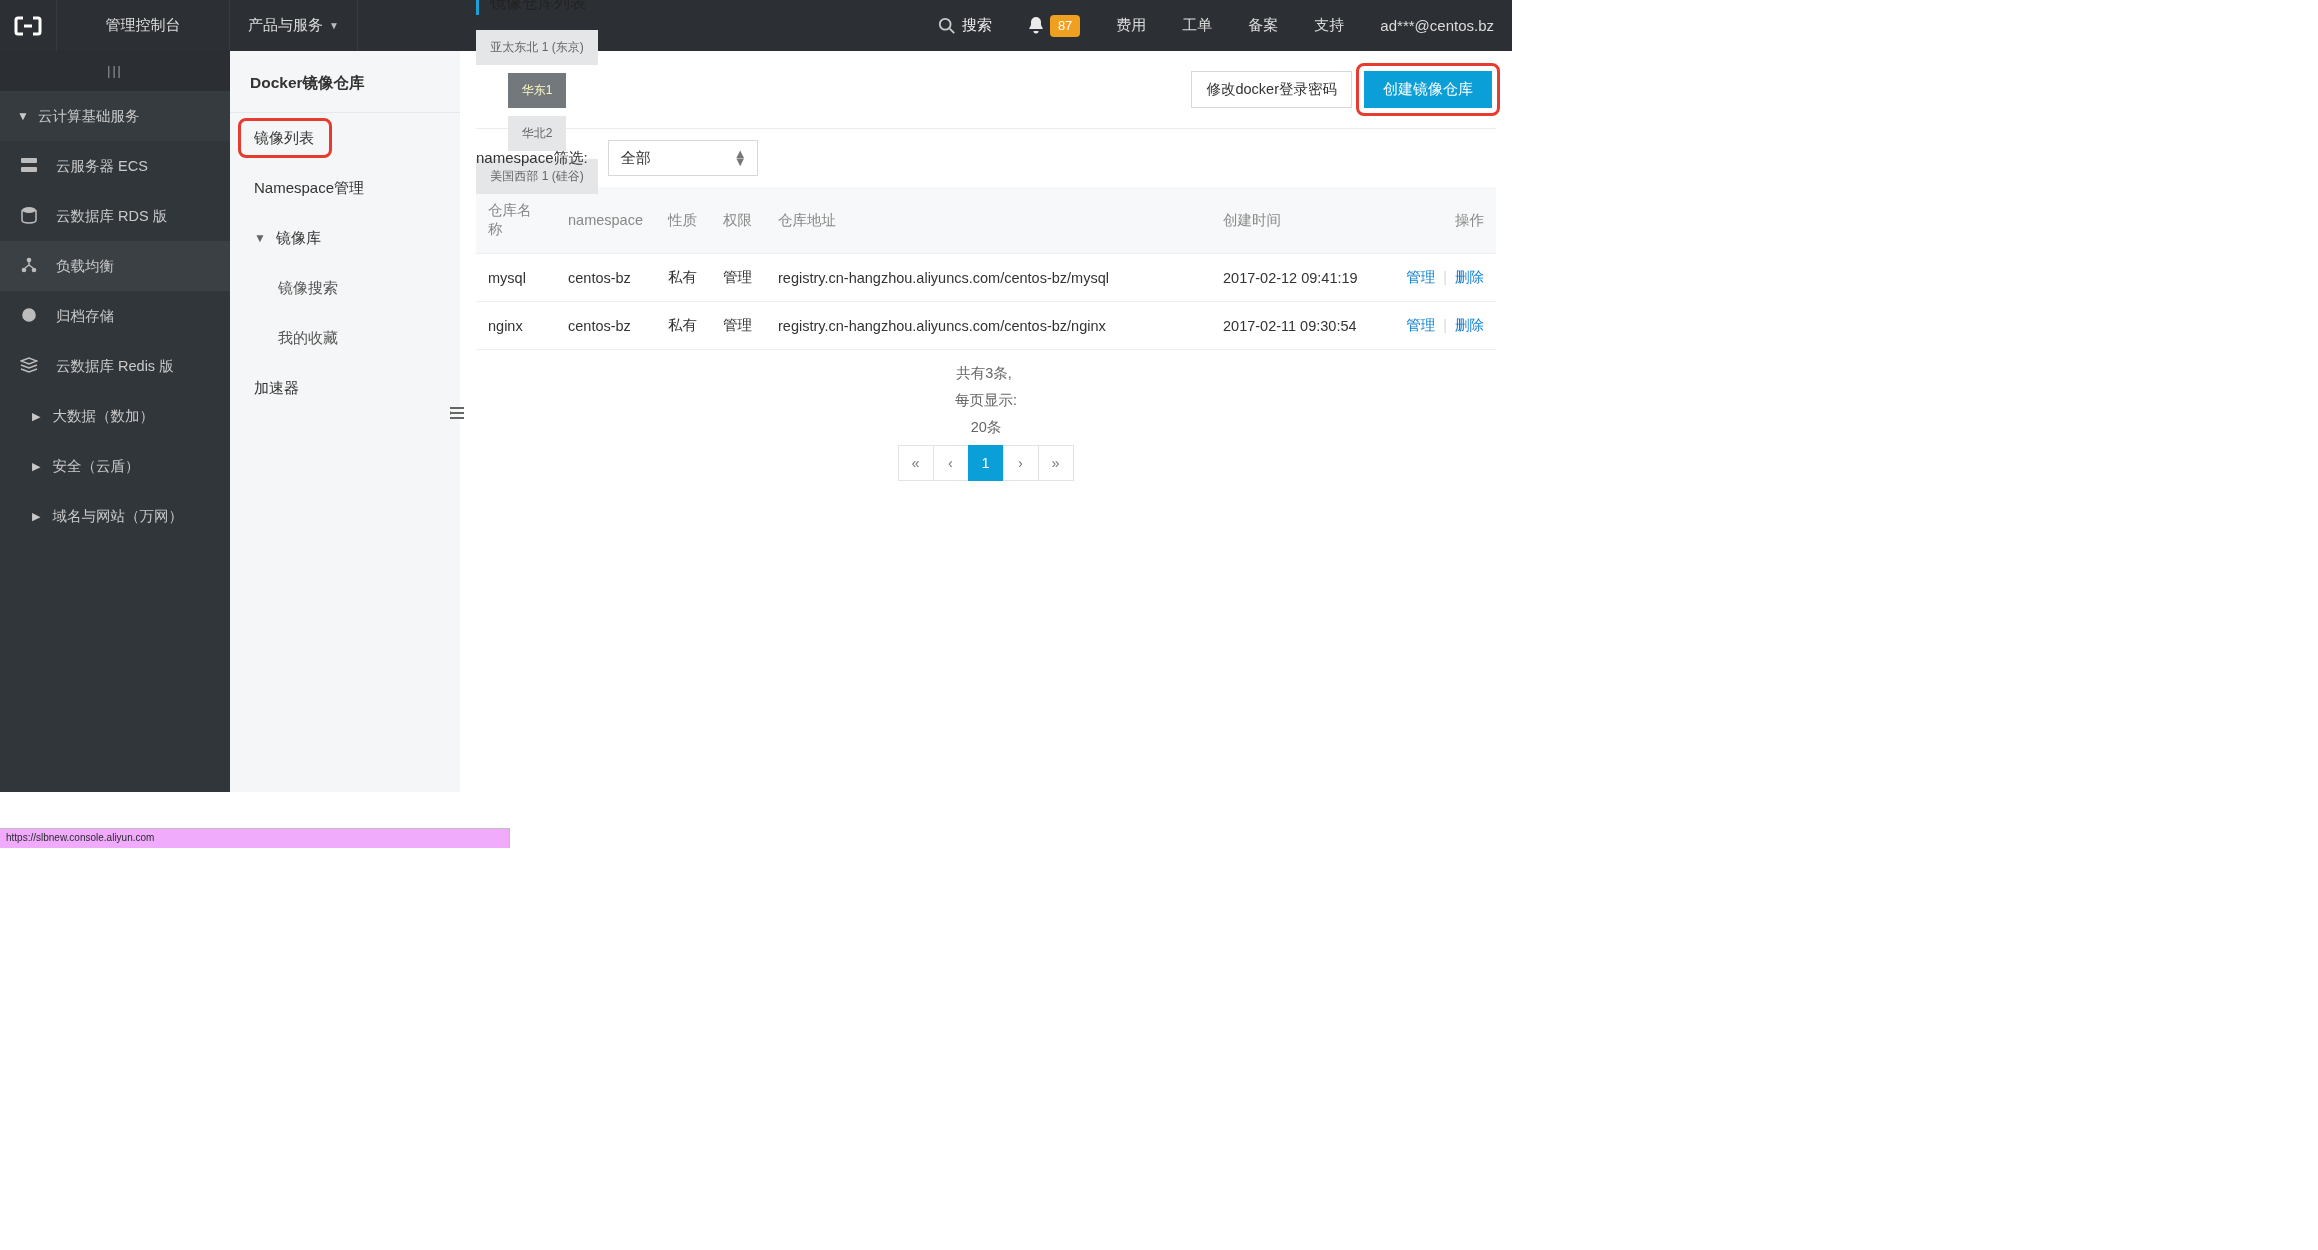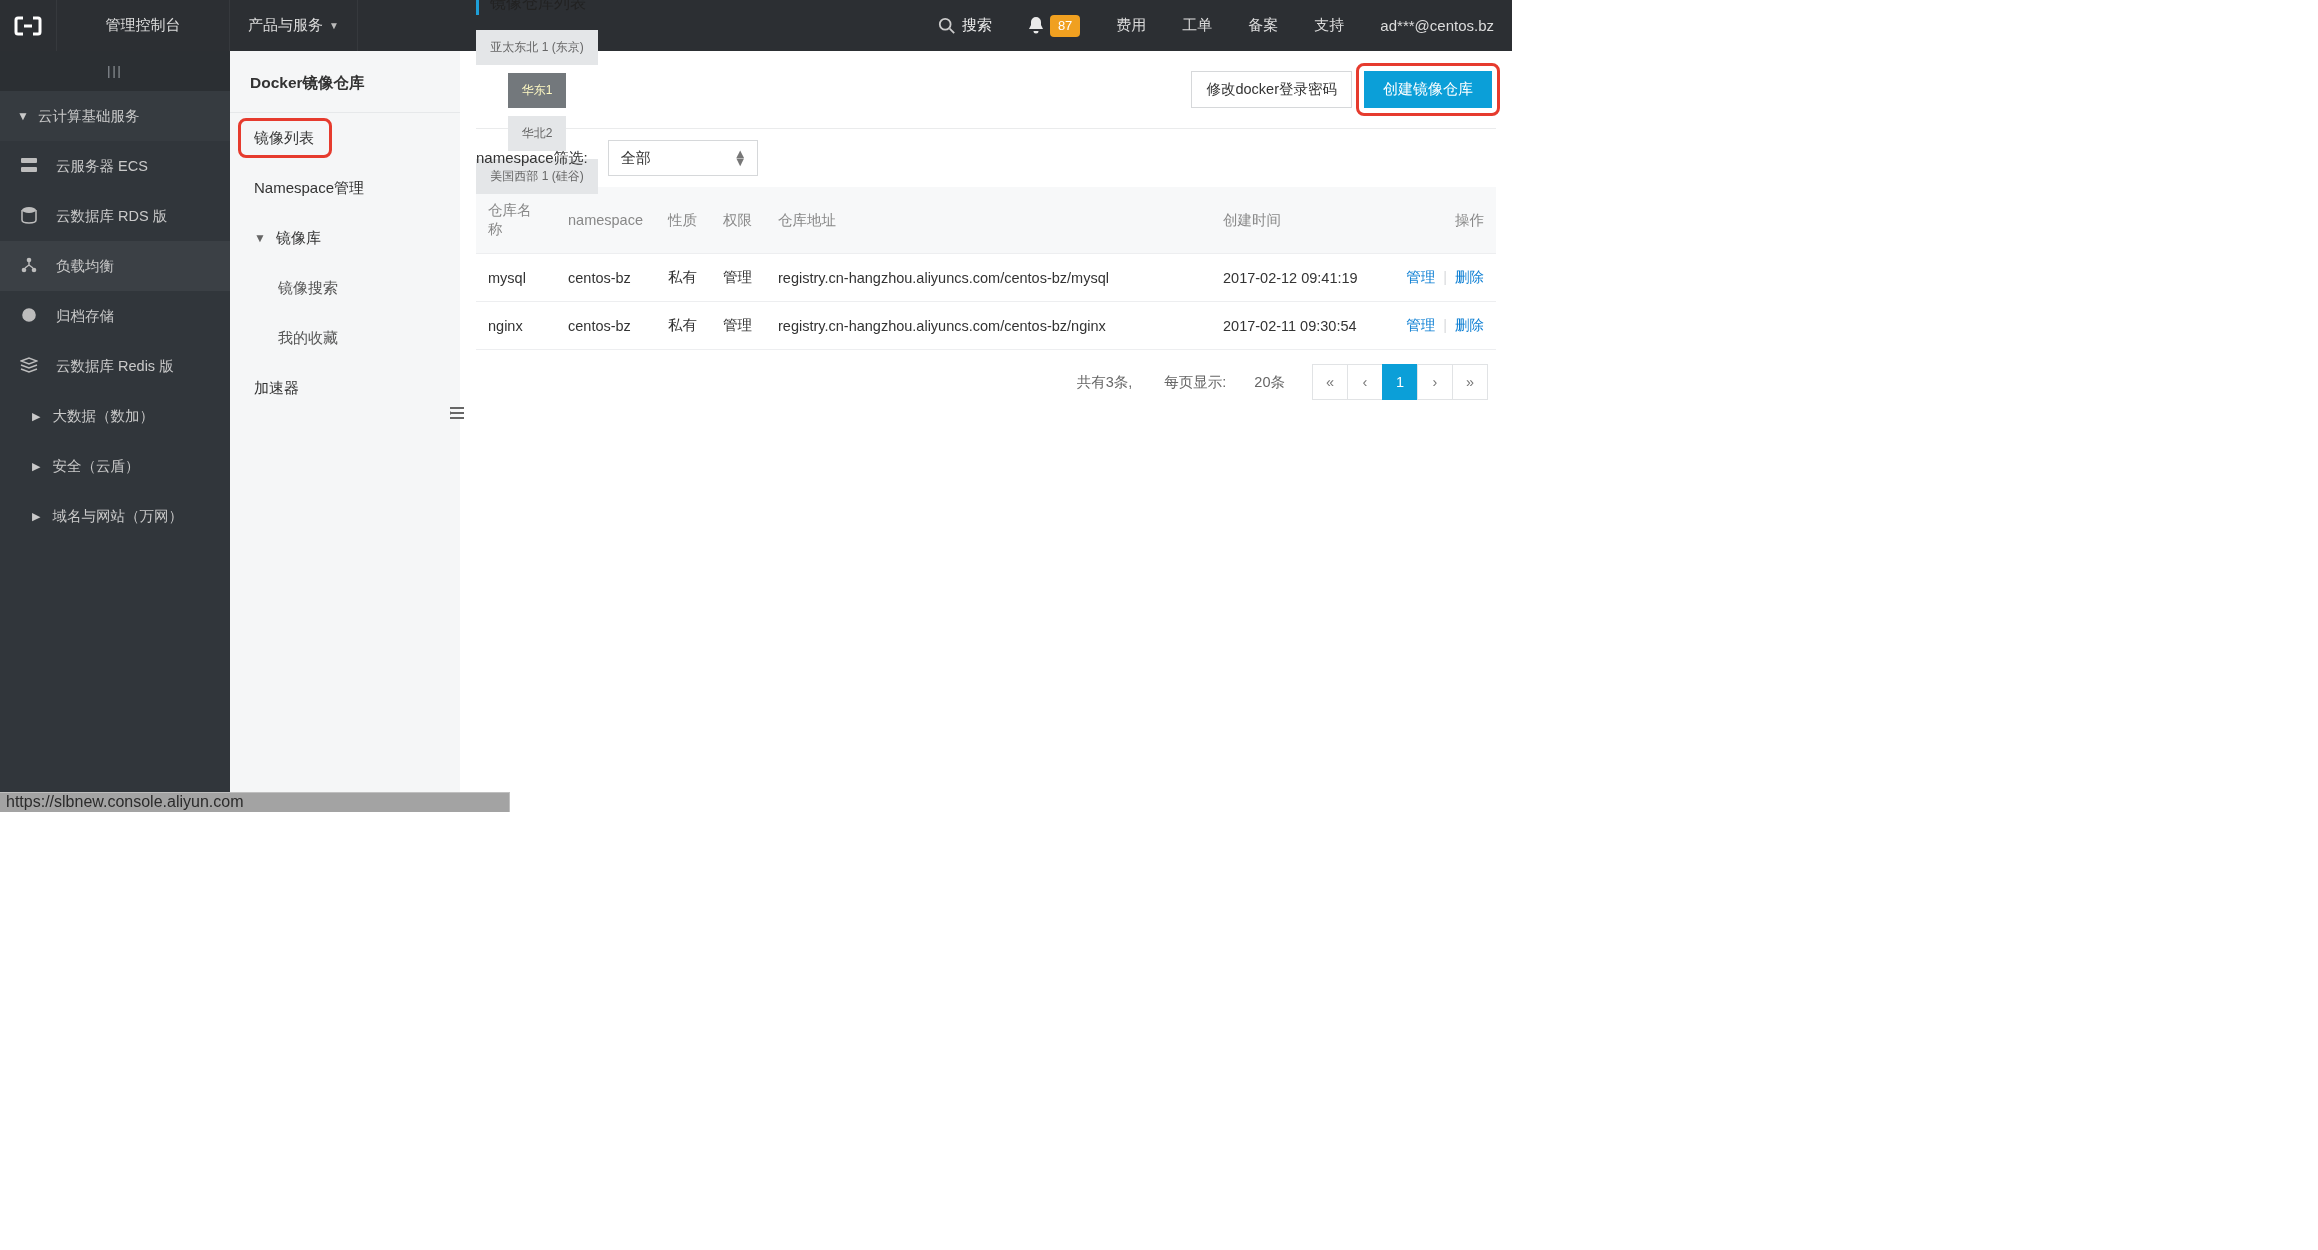--- a/index.html
+++ b/index.html
@@ -72,28 +72,28 @@
   .select .caret2 { position:absolute; right:10px; top:50%; transform:translateY(-50%); font-size:13px; color:#777; line-height:8px; }
 
   table.repo { width:100%; border-collapse:collapse; }
   table.repo th, table.repo td { text-align:left; padding:14px 12px; font-size:14.5px; border-bottom:1px solid #edeef0; }
   table.repo thead th { background:#f7f8f9; color:#888; font-weight:400; }
   table.repo td.actions { text-align:right; white-space:nowrap; }
   table.repo th.actions { text-align:right; }
   .alink { color:#0b7ed3; cursor:pointer; }
   .sep { color:#d8dadc; margin:0 8px; }
 
-  .pager-row { display:flex; align-items:center; justify-content:flex-end; padding:14px 8px; gap:28px; font-size:14.5px; color:#666; }
+  .pager-row { display:flex; align-items:center; justify-content:flex-end; padding:14px 8px; gap:8px; font-size:14.5px; color:#666;flex-direction:column; }
   .pager-row .info { margin-right:4px; }
   .pager { display:flex; }
   .pager-btn { width:36px; height:36px; border:1px solid #e1e3e5; margin-left:-1px; display:flex; align-items:center; justify-content:center; cursor:pointer; color:#777; background:#fff; }
   .pager-btn.selected { background:#0b9fd8; color:#fff; border-color:#0b9fd8; }
 
   
-  .statusbar { height:20px; line-height:18px; background:#a3a3a3; color:#2b2b2b; font-size:16px; padding:0 6px; border:1px solid #bfbfbf; width:510px; border-bottom:none; border-left:none; }
+  .statusbar { height:20px; line-height:18px; background:#f0abfc; color:#2b2b2b; font-size:10px; padding:0 6px; border:1px solid #bfbfbf; width:510px; border-bottom:none; border-left:none;margin-top:36px; }
 </style>
 </head>
 <body>
 
 <div class="topbar">
   <div class="logo">
     <svg viewBox="0 0 28 20">
         <path d="M9 2H4a2 2 0 0 0-2 2v12a2 2 0 0 0 2 2h5M19 2h5a2 2 0 0 1 2 2v12a2 2 0 0 1-2 2h-5M10 10h8"></path>
       </svg>
   </div>

